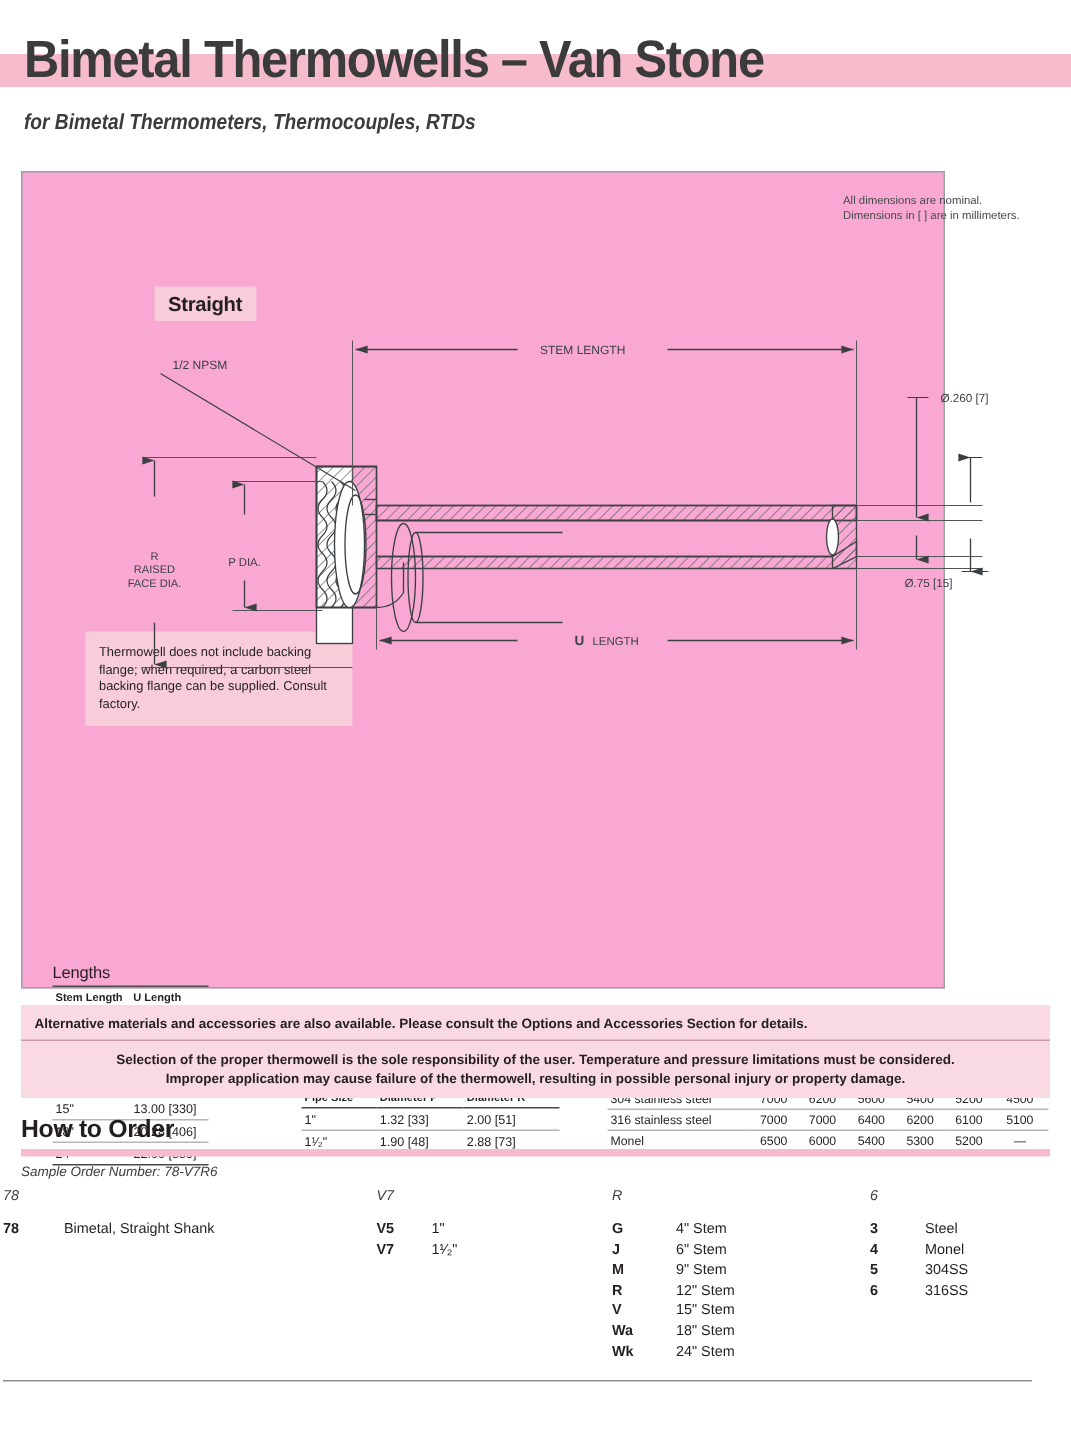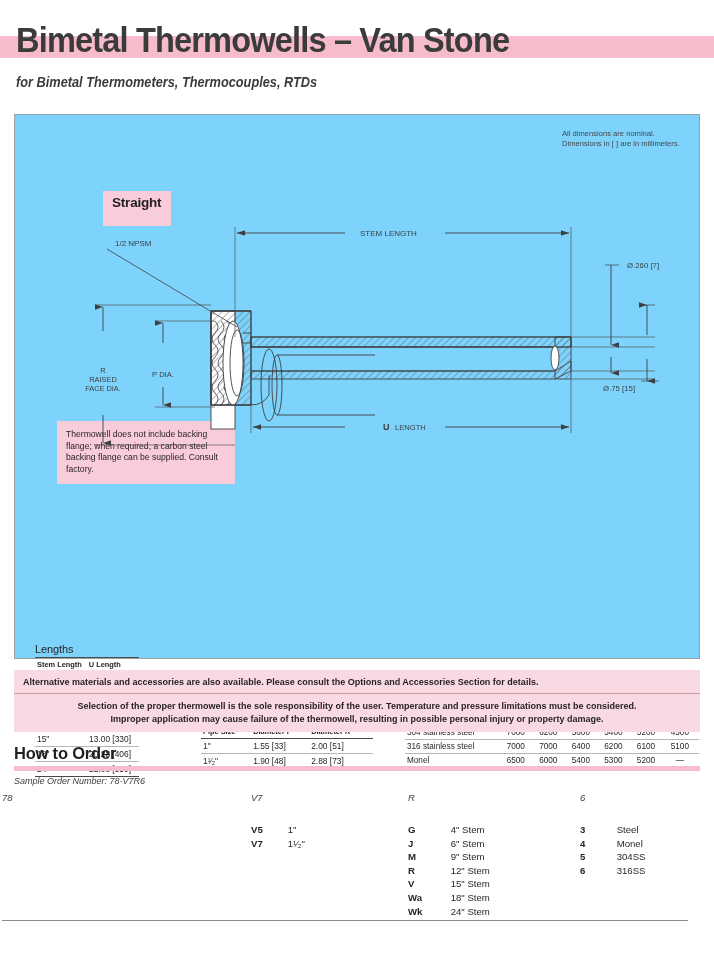--- a/index.html
+++ b/index.html
@@ -49,38 +49,38 @@
     color: #3b3b3b;
     transform: scaleX(0.88);
     transform-origin: left center;
     white-space: nowrap;
   }
 
   
   #diagram-panel {
     position: absolute;
     left: 14px; top: 114px;
-    width: 686px; height: 545px;
+    width: 616px; height: 545px;
     border: 1px solid #9aa0a6;
-    background: #7dd3fc;
+    background: #f9a8d4;
     box-sizing: border-box;
   }
   #nominal-note {
     position: absolute;
     left: 547px; top: 14px;
     font-size: 7.6px;
     line-height: 10px;
     color: #44484b;
     white-space: nowrap;
   }
   #straight-tag {
     position: absolute;
     left: 88px; top: 76px;
     background: #f8ccd8;
-    padding: 4px 10px 16px 9px;
+    padding: 4px 10px 4px 9px;
     font-size: 13.5px;
     font-weight: bold;
     color: #231f20;
     letter-spacing: -0.2px;
   }
   #consult-box {
     position: absolute;
     left: 42px; top: 306px;
     width: 178px;
     background: #f8ccd8;
@@ -244,21 +244,20 @@
     position: relative;
     height: 13.6px;
     font-size: 9.6px;
     color: #231f20;
     white-space: nowrap;
   }
   .opt-code {
     display: inline-block;
     font-weight: bold;
     width: 34px;
-    margin-top: 10px;
   }
   .opt-code-wide { width: 40px; }
   .opt-desc { display: inline-block; }
   .type-code {
     display: inline-block;
     font-weight: bold;
     width: 38px;
   }
 </style>
 </head>
@@ -450,21 +449,21 @@
         </th>
         <th>
           <span>Raised Face</span><br>
           <span>Diameter R</span>
         </th>
       </tr>
     </thead>
     <tbody>
       <tr>
         <td>1"</td>
-        <td>1.55 [33]</td>
+        <td>1.32 [33]</td>
         <td>2.00 [51]</td>
       </tr>
       <tr>
         <td>1¹⁄₂"</td>
         <td>1.90 [48]</td>
         <td>2.88 [73]</td>
       </tr>
     </tbody>
   </table>
 
@@ -541,20 +540,26 @@
   <div class="code-row">
     <span id="code-a">78</span>
     <span id="code-b">V7</span>
     <span id="code-c">R</span>
     <span id="code-d">6</span>
   </div>
 
 
   <div id="body-row">
 
+    <div class="opt-col" id="col-type">
+      <div class="opt-line">
+        <span class="type-code">78</span>
+        <span class="opt-desc">Bimetal, Straight Shank</span>
+      </div>
+    </div>
 
     <div class="opt-col" id="col-pipe">
       <div class="opt-line">
         <span class="opt-code">V5</span>
         <span class="opt-desc">1"</span>
       </div>
       <div class="opt-line">
         <span class="opt-code">V7</span>
         <span class="opt-desc">1¹⁄₂"</span>
       </div>

